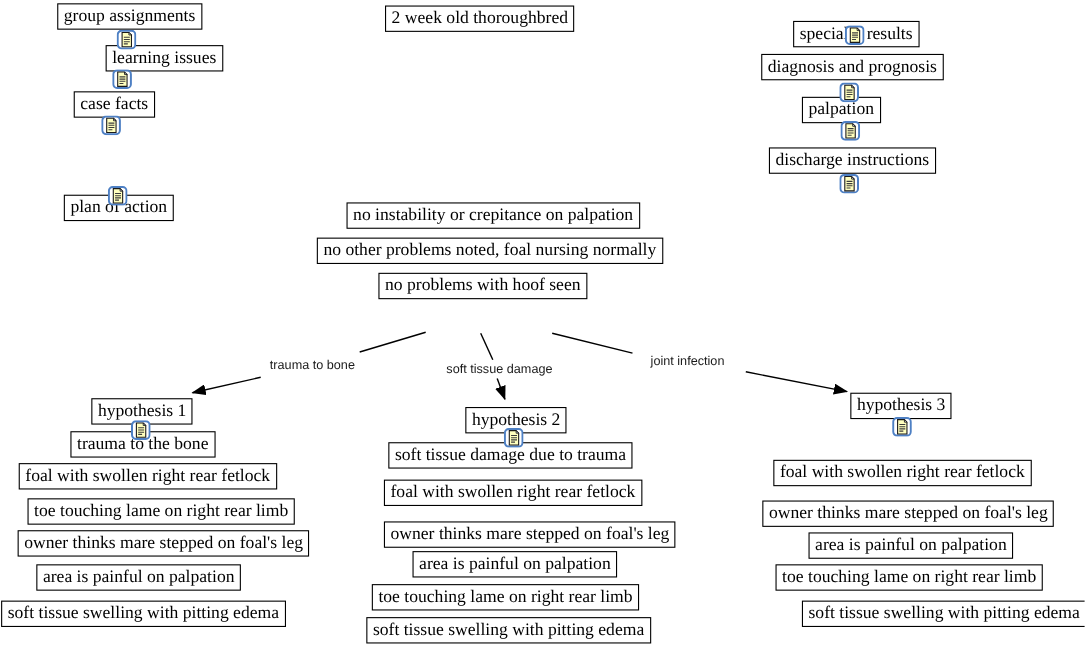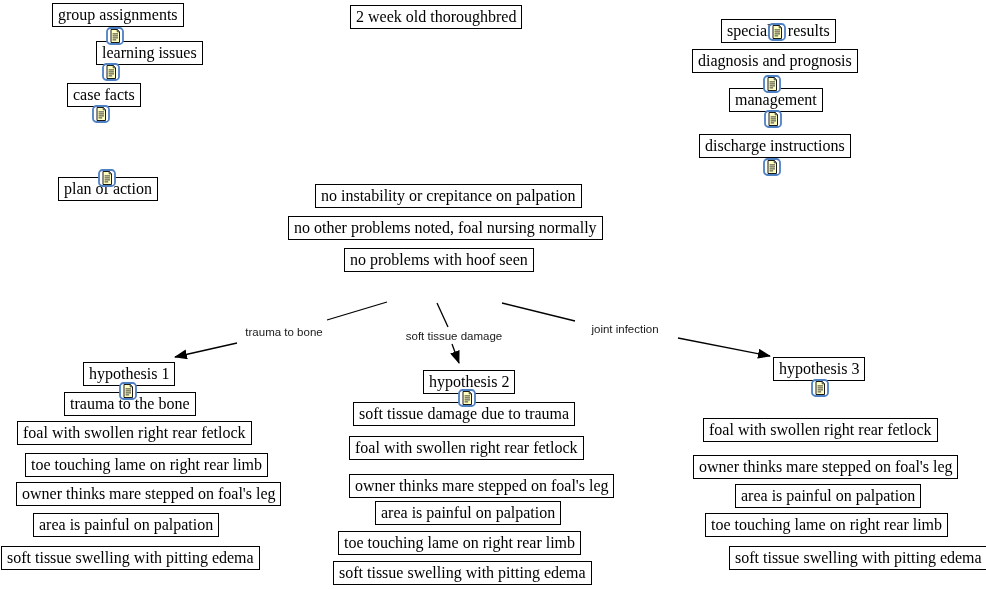--- a/index.html
+++ b/index.html
@@ -97,21 +97,21 @@
     <div class="node" style="left: 692px; top: 49px;">diagnosis and prognosis</div>
     <div class="res-icon" style="left: 763px; top: 75px;"><svg viewBox="0 0 18 18" width="18" height="18">
       <rect x="1" y="1" width="16" height="16" rx="3.5" fill="#ffffff" stroke="#4e80c4" stroke-width="1.8"></rect>
       <path d="M5 2.5 L11.2 2.5 L13.5 4.8 L13.5 15.5 L5 15.5 Z" fill="#ffffbe" stroke="#1a1a1a" stroke-width="1"></path>
       <path d="M11.2 2.5 L11.2 4.8 L13.5 4.8 Z" fill="#ffffff" stroke="#1a1a1a" stroke-width="0.8"></path>
       <line x1="6.6" y1="6.9" x2="12" y2="6.9"></line>
       <line x1="6.6" y1="8.9" x2="12" y2="8.9"></line>
       <line x1="6.6" y1="10.9" x2="12" y2="10.9"></line>
       <line x1="6.6" y1="12.9" x2="10.2" y2="12.9"></line>
     </svg></div>
-    <div class="node" style="left: 729px; top: 88px;">management</div>
+    <div class="node" style="left: 729px; top: 88px;">palpation</div>
     <div class="res-icon" style="left: 764px; top: 110px;"><svg viewBox="0 0 18 18" width="18" height="18">
       <rect x="1" y="1" width="16" height="16" rx="3.5" fill="#ffffff" stroke="#4e80c4" stroke-width="1.8"></rect>
       <path d="M5 2.5 L11.2 2.5 L13.5 4.8 L13.5 15.5 L5 15.5 Z" fill="#ffffbe" stroke="#1a1a1a" stroke-width="1"></path>
       <path d="M11.2 2.5 L11.2 4.8 L13.5 4.8 Z" fill="#ffffff" stroke="#1a1a1a" stroke-width="0.8"></path>
       <line x1="6.6" y1="6.9" x2="12" y2="6.9"></line>
       <line x1="6.6" y1="8.9" x2="12" y2="8.9"></line>
       <line x1="6.6" y1="10.9" x2="12" y2="10.9"></line>
       <line x1="6.6" y1="12.9" x2="10.2" y2="12.9"></line>
     </svg></div>
     <div class="node" style="left: 699px; top: 134px;">discharge instructions</div>

